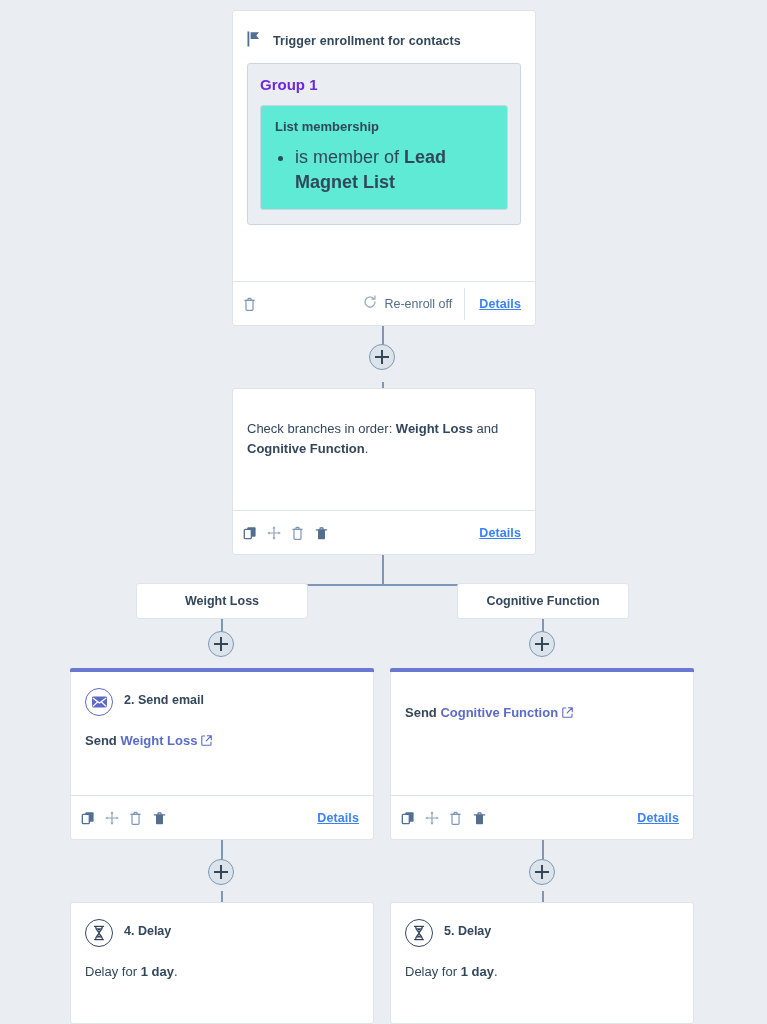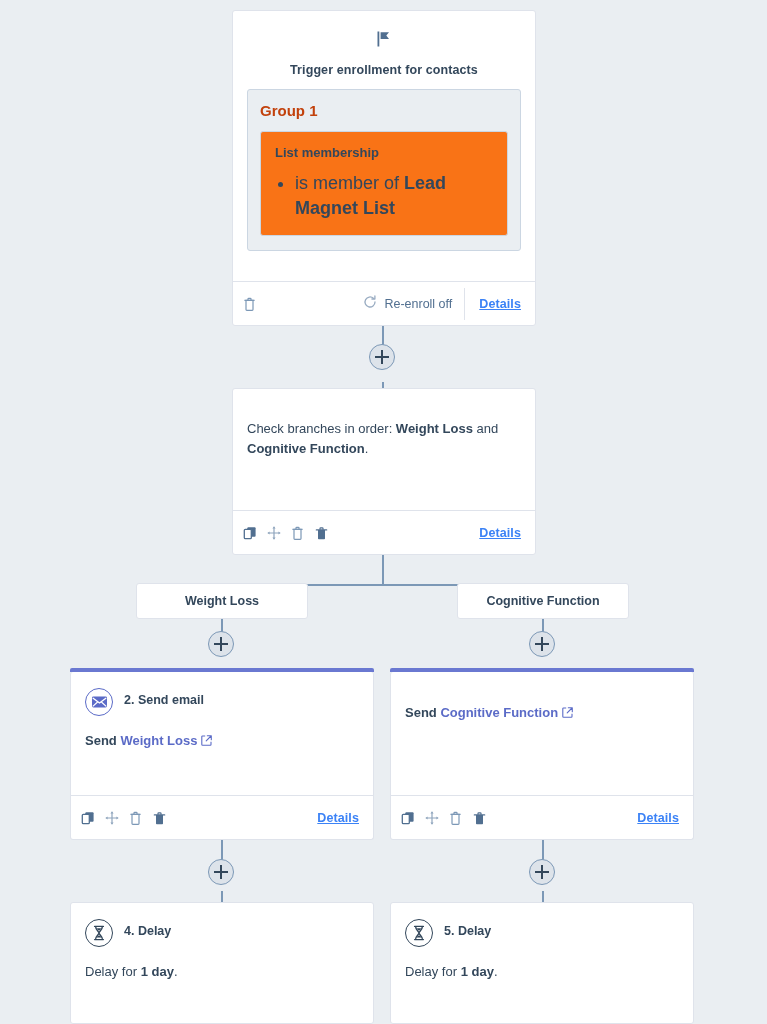--- a/index.html
+++ b/index.html
@@ -48,40 +48,39 @@
   }
   .footer-icons { display: flex; align-items: center; gap: 10px; }
   .ficon { width: 14px; height: 14px; display: block; cursor: pointer; }
   .ficon svg { display: block; }
 
   
   #trigger-card { left: 232px; top: 10px; width: 304px; height: 316px; }
   .trigger-head {
     display: flex; align-items: center; gap: 12px;
     padding: 20px 14px 0 14px;
-    flex-direction: column;
   }
   .trigger-title {
     font-size: 12.5px; font-weight: bold; color: #33475b; letter-spacing: .1px;
   }
   .trigger-sub {
     padding: 16px 14px 0 14px;
     font-size: 12.5px; font-weight: bold; color: #33475b;
   }
   .group-box {
     margin: 12px 14px 0 14px;
     background: #eaeef2;
     border: 1px solid #cbd6e2;
     border-radius: 3px;
     padding: 12px 12px 14px 12px;
   }
-  .group-title { font-size: 15px; font-weight: bold; color: #c2410c; }
+  .group-title { font-size: 15px; font-weight: bold; color: #6d28d9; }
   .condition-box {
     margin-top: 12px;
-    background: #f97316;
+    background: #5eead4;
     border: 1px solid #cbd6e2;
     border-radius: 3px;
     padding: 13px 14px 14px 14px;
   }
   .condition-title { font-size: 13px; font-weight: bold; color: #33475b; }
   .condition-list { margin: 11px 0 0 0; padding-left: 20px; }
   .condition-list li { font-size: 18px; color: #33475b; line-height: 1.4; }
   .condition-list li b { font-weight: bold; }
 
   .reenroll {

